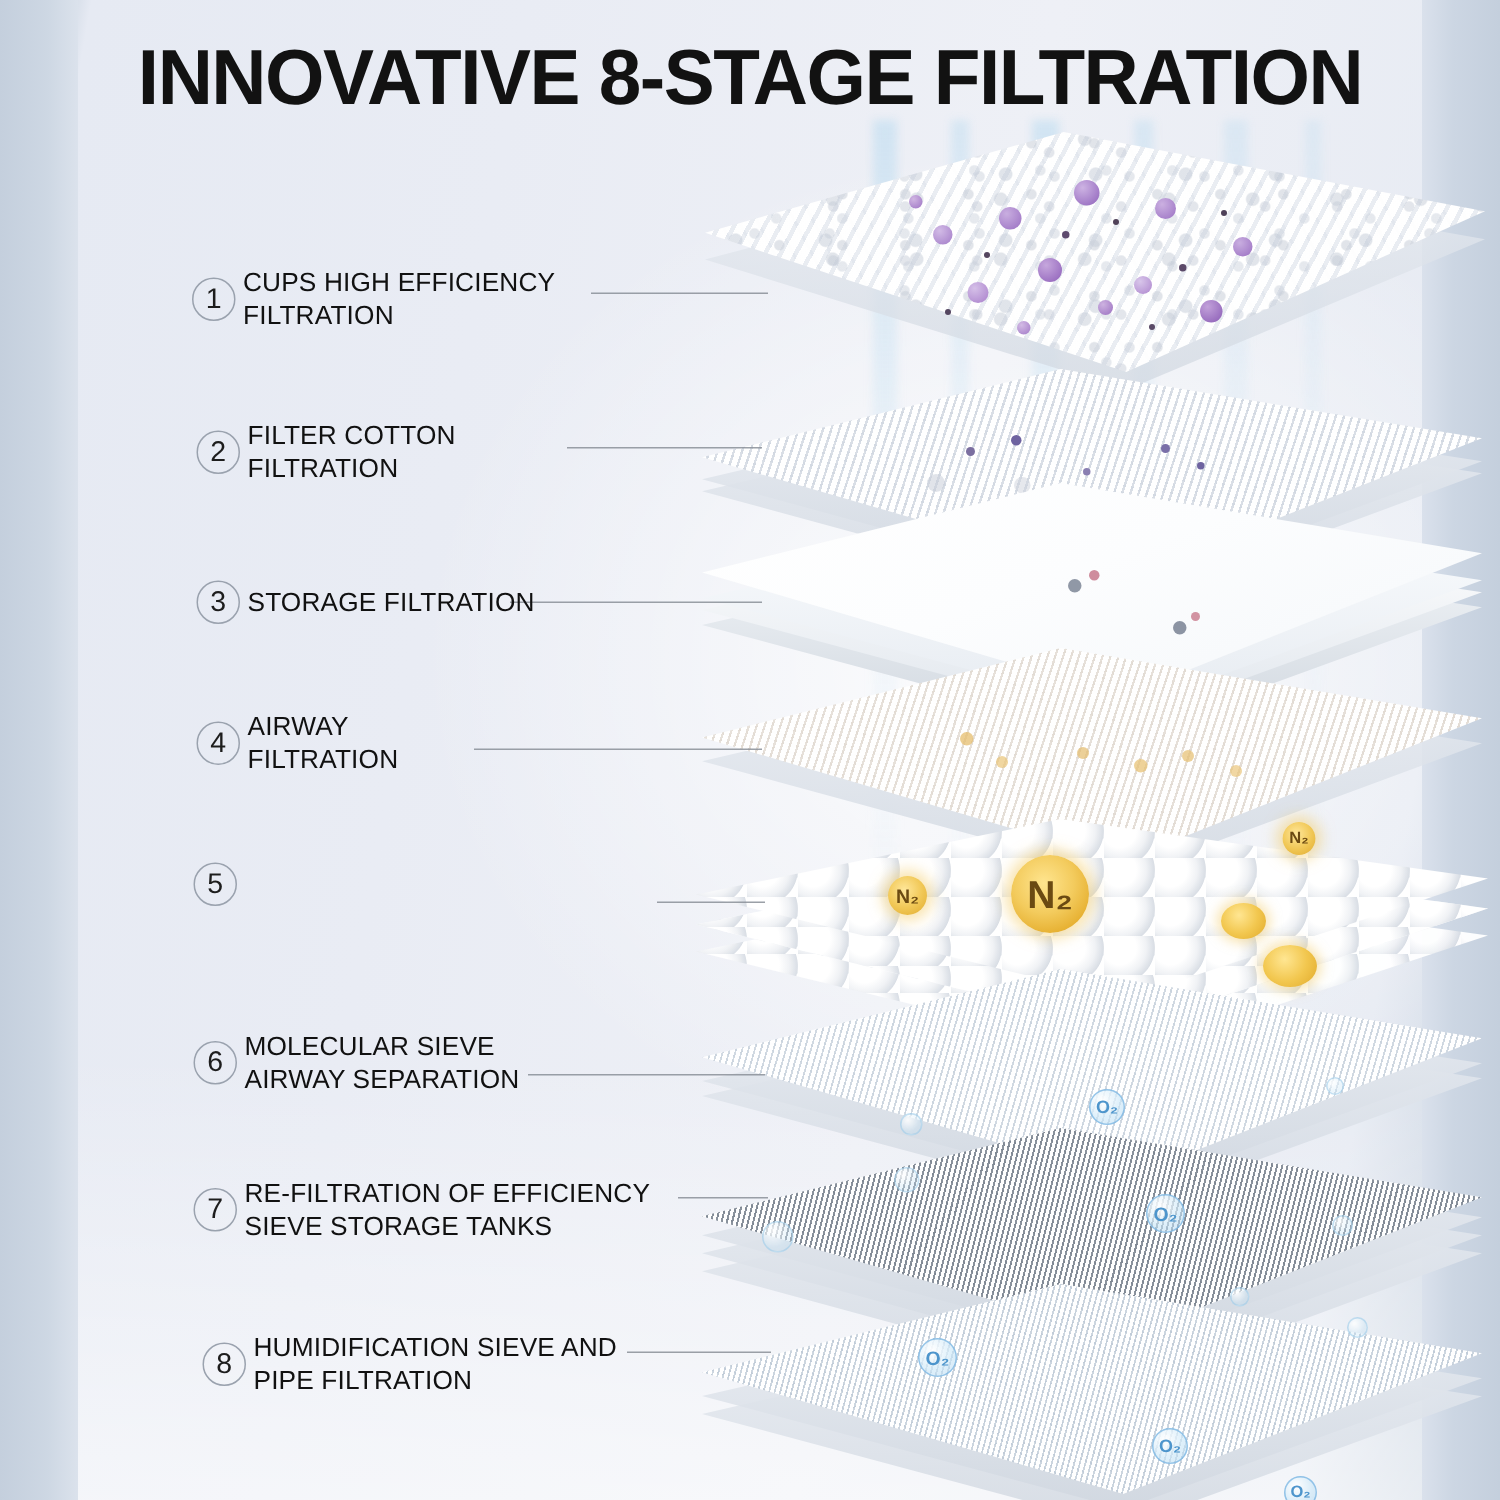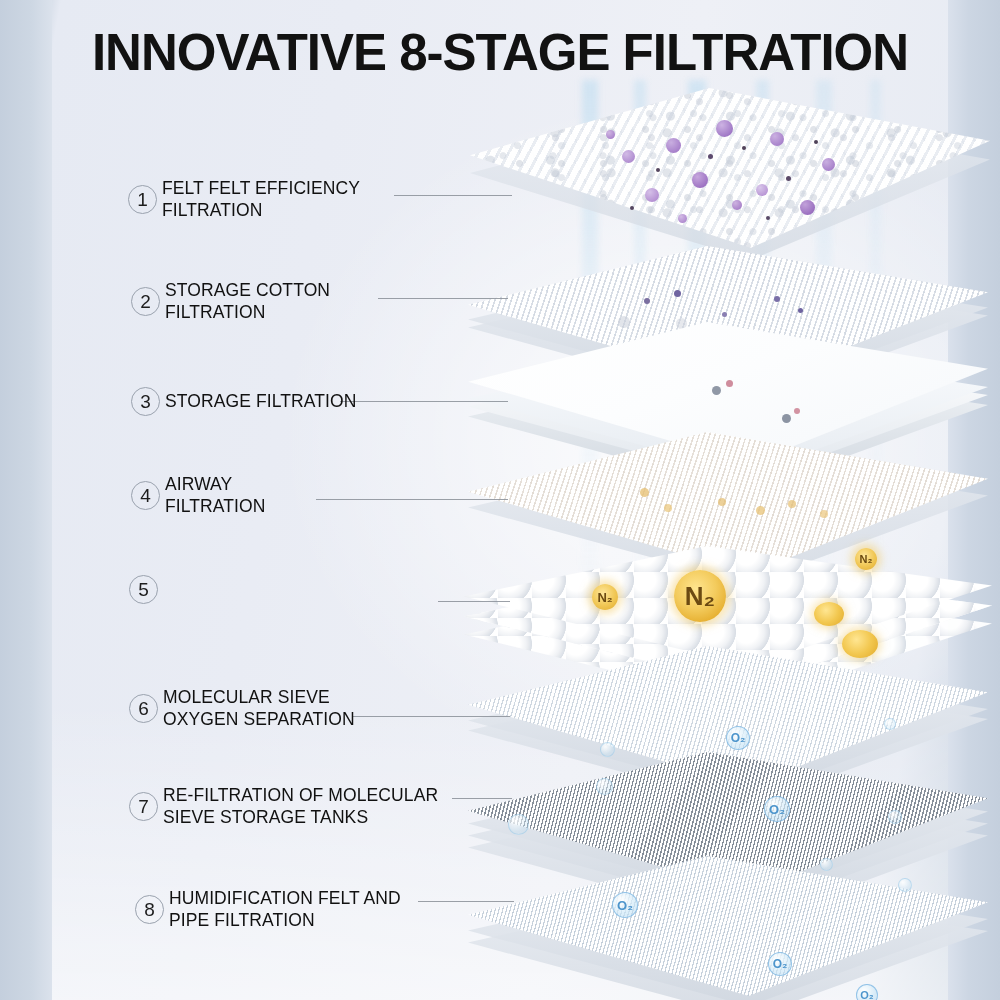--- a/index.html
+++ b/index.html
@@ -300,27 +300,27 @@
   <div class="leader" style="left:378px;top:298px;width:130px;"></div>
   <div class="leader" style="left:340px;top:401px;width:168px;"></div>
   <div class="leader" style="left:316px;top:499px;width:192px;"></div>
   <div class="leader" style="left:438px;top:601px;width:72px;"></div>
   <div class="leader" style="left:352px;top:716px;width:158px;"></div>
   <div class="leader" style="left:452px;top:798px;width:60px;"></div>
   <div class="leader" style="left:418px;top:901px;width:96px;"></div>
 
   <div class="label" style="left:128px;top:178px;">
     <div class="num">1</div>
-    <div class="ltext">FELT FELT EFFICIENCY
+    <div class="ltext">CUPS HIGH EFFICIENCY
 FILTRATION</div>
   </div>
 
   <div class="label" style="left:131px;top:280px;">
     <div class="num">2</div>
-    <div class="ltext">STORAGE COTTON
+    <div class="ltext">FILTER COTTON
 FILTRATION</div>
   </div>
 
   <div class="label" style="left:131px;top:387px;">
     <div class="num">3</div>
     <div class="ltext">STORAGE FILTRATION</div>
   </div>
 
   <div class="label" style="left:131px;top:474px;">
     <div class="num">4</div>
@@ -328,28 +328,28 @@
 FILTRATION</div>
   </div>
 
   <div class="label" style="left:129px;top:575px;">
     <div class="num">5</div>
   </div>
 
   <div class="label" style="left:129px;top:687px;">
     <div class="num">6</div>
     <div class="ltext">MOLECULAR SIEVE
-OXYGEN SEPARATION</div>
+AIRWAY SEPARATION</div>
   </div>
 
   <div class="label" style="left:129px;top:785px;">
     <div class="num">7</div>
-    <div class="ltext">RE-FILTRATION OF MOLECULAR
+    <div class="ltext">RE-FILTRATION OF EFFICIENCY
 SIEVE STORAGE TANKS</div>
   </div>
 
   <div class="label" style="left:135px;top:888px;">
     <div class="num">8</div>
-    <div class="ltext">HUMIDIFICATION FELT AND
+    <div class="ltext">HUMIDIFICATION SIEVE AND
 PIPE FILTRATION</div>
   </div>
 
 </div>
 
 </body></html>

